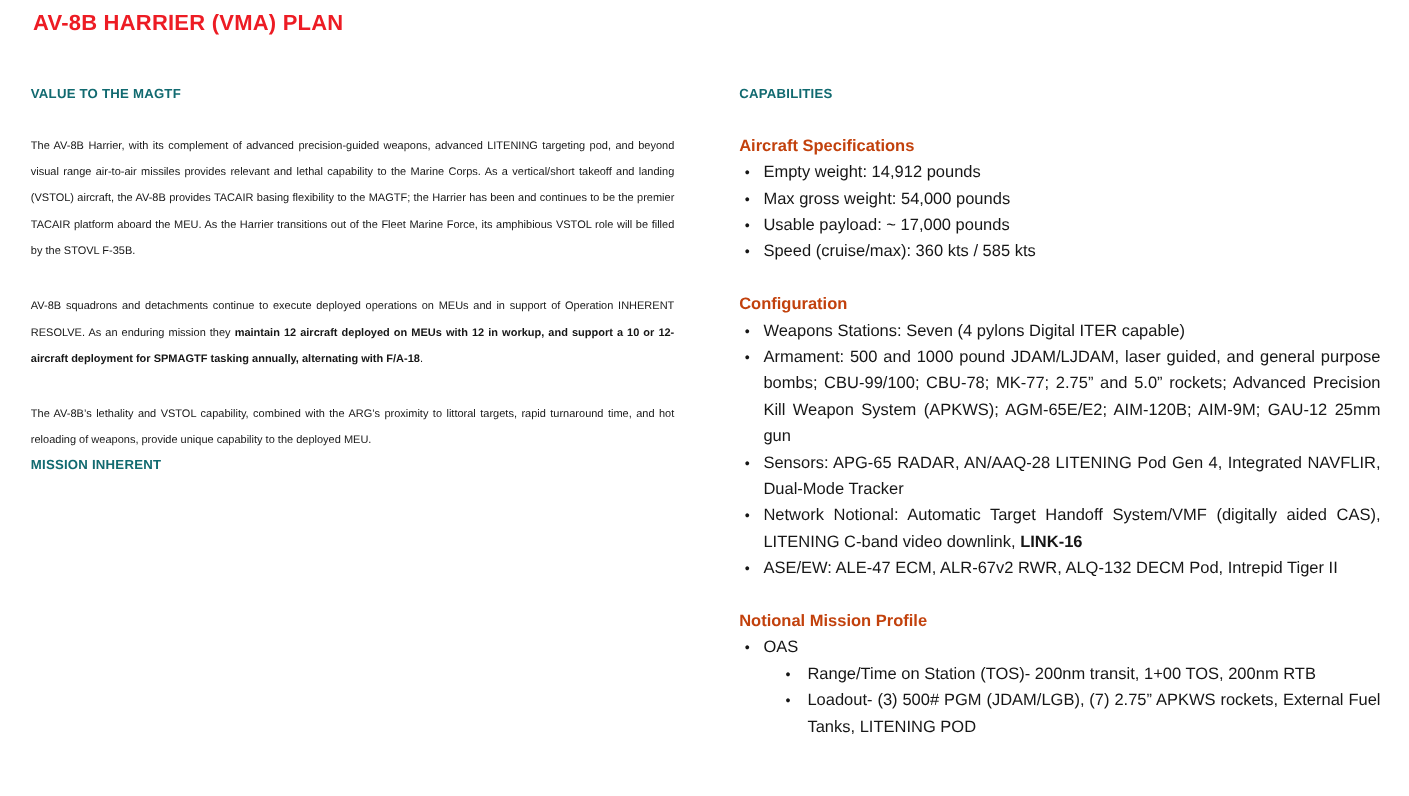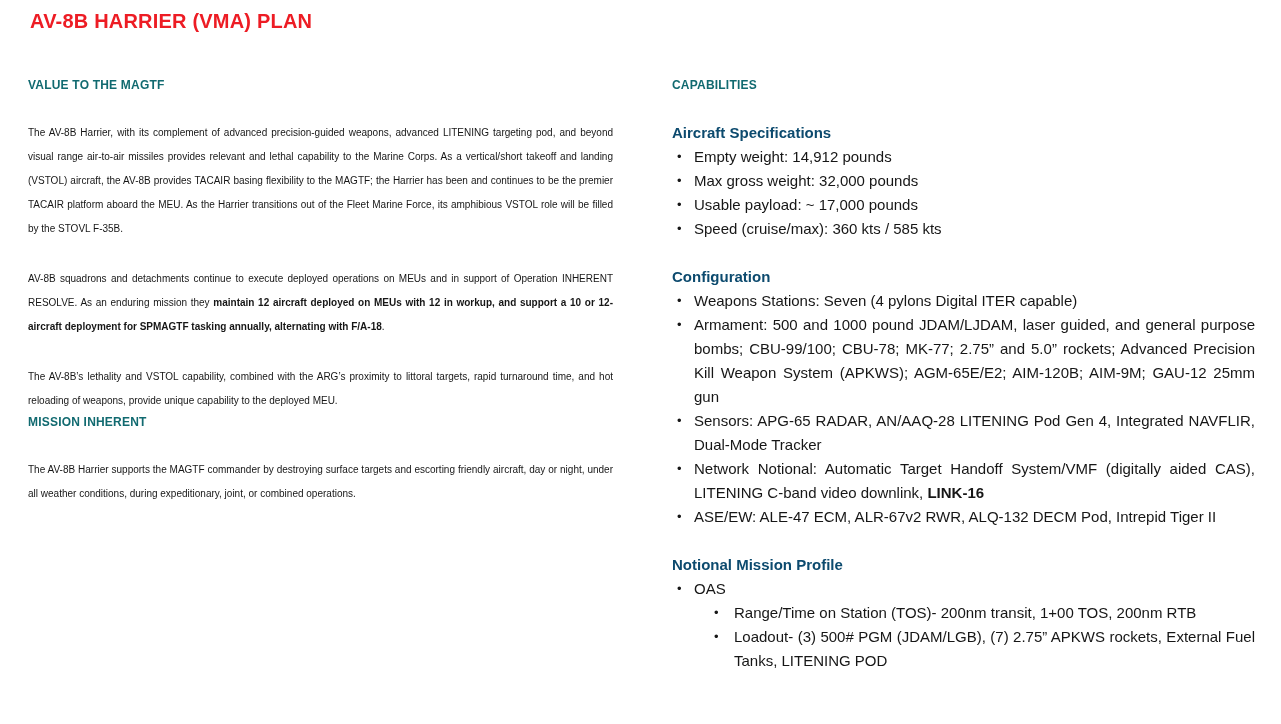--- a/index.html
+++ b/index.html
@@ -26,21 +26,21 @@
     margin:0 0 26px 0;letter-spacing:0.2px;
   }
   .para{
     font-size:10px;line-height:24px;margin:0 0 26px 0;
     text-align:justify;
   }
   .para:last-child{margin-bottom:0;}
   .b{font-weight:bold;}
   .group{margin:0 0 24px 0;}
   h3.sub-heading{
-    font-size:15px;line-height:24px;font-weight:bold;color:#0c4a6e;margin:0;
+    font-size:15px;line-height:24px;font-weight:bold;color:#c2410c;margin:0;
   }
   ul.bullets{list-style:none;margin:0;padding:0;}
   li.item{
     display:flex;font-size:15px;line-height:24px;align-items:flex-start;
   }
   li.item .marker{
     flex:0 0 22px;width:22px;text-align:left;padding-left:5px;
     font-size:13px;
   }
   li.item.l2{margin-left:36px;}
@@ -58,39 +58,36 @@
     <h2 class="sec-heading">VALUE TO THE MAGTF</h2>
     <div class="sec-paras">
             <p class="para"><span>The AV-8B Harrier, with its complement of advanced precision-guided weapons, advanced LITENING targeting pod,  and beyond visual range air-to-air missiles provides relevant and lethal capability to the  Marine Corps.  As a vertical/short takeoff and landing (VSTOL) aircraft, the AV-8B provides TACAIR basing flexibility  to the MAGTF; the Harrier has been and continues to be the premier TACAIR platform aboard the MEU.  As the Harrier transitions out of the Fleet Marine Force, its amphibious VSTOL role will be filled by the STOVL F-35B.</span></p>
             <p class="para"><span>AV-8B squadrons and detachments continue to execute deployed operations on MEUs and in support of Operation INHERENT RESOLVE. As an enduring mission they </span><span class="b">maintain 12 aircraft deployed on MEUs with 12 in workup, and support a 10 or 12-aircraft deployment for SPMAGTF tasking annually, alternating with F/A-18</span><span>.</span></p>
             <p class="para"><span>The AV-8B’s lethality and VSTOL capability, combined with the ARG’s proximity to littoral targets, rapid turnaround time, and hot reloading of weapons, provide unique capability to the deployed MEU.</span></p>
           </div>
   </section>
 
   <section class="sec">
     <h2 class="sec-heading">MISSION INHERENT</h2>
-    <div class="sec-paras">
-            <p class="para"><span>The AV-8B Harrier supports the MAGTF commander by destroying surface targets and escorting friendly aircraft, day or night, under all weather conditions, during expeditionary, joint, or combined operations.</span></p>
-          </div>
   </section>
 </div>
     <div class="col-right">
       <h2 class="sec-heading">CAPABILITIES</h2>
       <div id="right-groups">
   <div class="group">
     <h3 class="sub-heading">Aircraft Specifications</h3>
     <ul class="bullets">
   <li class="item l1">
     <span class="marker">•</span>
     <span class="txt"><span>Empty weight: 14,912 pounds</span></span>
   </li>
 
   <li class="item l1">
     <span class="marker">•</span>
-    <span class="txt"><span>Max gross weight: 32,000 pounds</span></span>
+    <span class="txt"><span>Max gross weight: 54,000 pounds</span></span>
   </li>
 
   <li class="item l1">
     <span class="marker">•</span>
     <span class="txt"><span>Usable payload: ~ 17,000 pounds</span></span>
   </li>
 
   <li class="item l1">
     <span class="marker">•</span>
     <span class="txt"><span>Speed (cruise/max): 360 kts / 585 kts</span></span>

